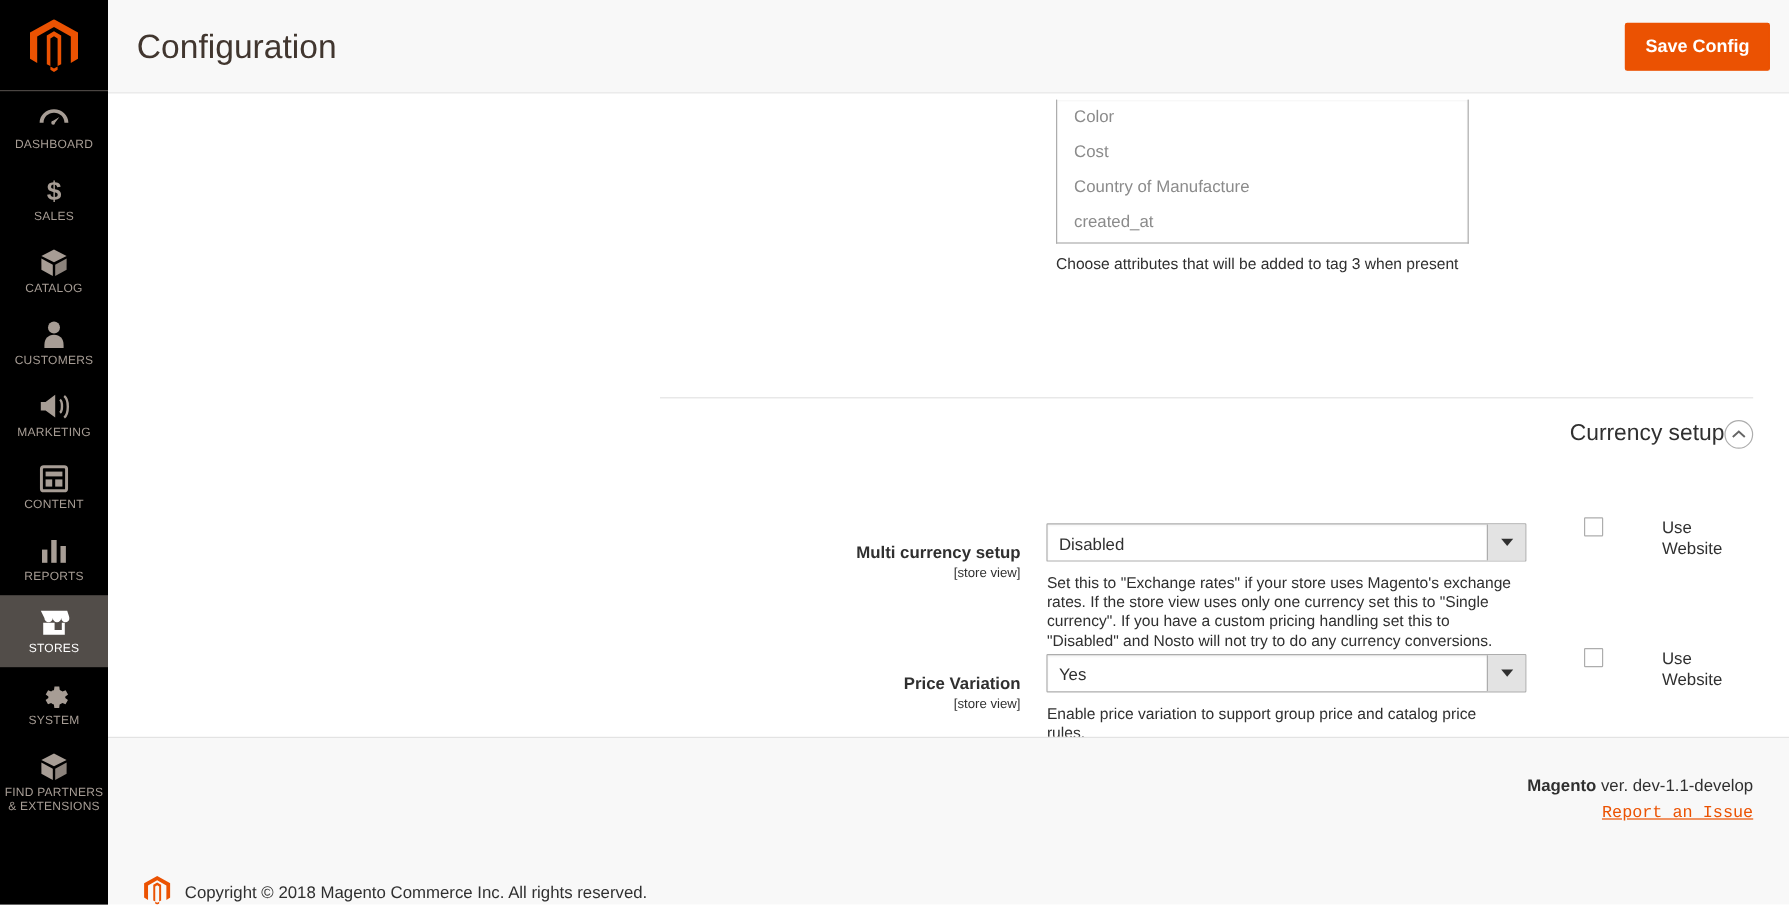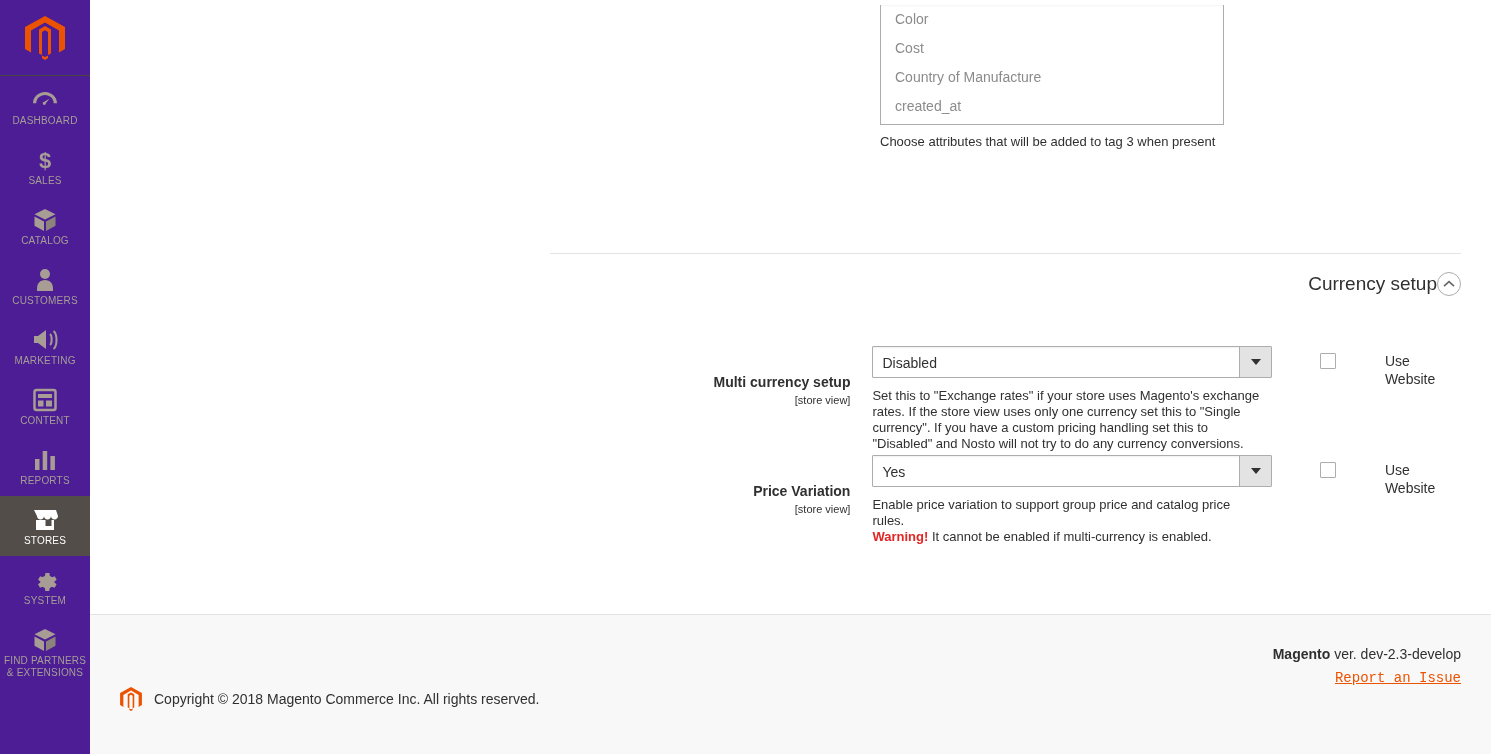--- a/index.html
+++ b/index.html
@@ -13,21 +13,21 @@
   #app {
     position: relative;
     width: 1491px; height: 754px;
     display: flex;
   }
 
   
   .sidebar {
     width: 90px;
     min-width: 90px;
-    background: #4c1d95;
+    background: #000000;
     color: #a79d95;
     display: flex;
     flex-direction: column;
     align-items: stretch;
     height: 754px;
   }
   .logo-cell {
     height: 76px;
     display: flex;
     align-items: center;
@@ -187,20 +187,21 @@
   .field-scope {
     font-size: 11px;
     color: #303030;
     display: block;
     margin-top: 3px;
     font-weight: normal;
     line-height: 13px;
   }
   .control-col {
     width: 400px;
+    margin-top: 12px;
   }
   .select-box {
     display: flex;
     width: 400px;
     height: 32px;
     border: 1px solid #adadad;
     border-radius: 1px;
     background: #ffffff;
     box-shadow: inset 0 1px 2px rgba(0,0,0,0.06);
   }
@@ -263,21 +264,21 @@
   .footer {
     position: absolute;
     left: 0; right: 0; bottom: 0;
     height: 140px;
     background: #f8f8f8;
     border-top: 1px solid #e3e3e3;
     padding: 28px 30px 0 30px;
     display: flex;
     justify-content: space-between;
   }
-  .footer-left { display: flex; align-items: center; }
+  .footer-left { display: flex; align-items: flex-end; }
   .footer-logo {
     width: 22px; height: 24px;
     margin-right: 12px;
     margin-top: 0px;
   }
   .copyright {
     font-size: 14px;
     color: #303030;
     line-height: 22px;
   }
@@ -416,20 +417,24 @@
             <path d="M22.5 8.4v9.3L13 22.9v-9.3z" fill="#8c837c"></path>
           </svg>
       </span>
       <span class="nav-label">FIND PARTNERS</span>
       <span class="nav-label">&amp; EXTENSIONS</span>
     </div>
   </div>
 
   <div class="main">
 
+    <div class="page-header">
+      <h1 class="page-title">Configuration</h1>
+      <button class="save-config-btn">Save Config</button>
+    </div>
 
     <div class="content-area">
 
       <div class="multiselect-wrap">
         <div class="multiselect">
           <div class="ms-option">Color</div>
           <div class="ms-option">Cost</div>
           <div class="ms-option">Country of Manufacture</div>
           <div class="ms-option">created_at</div>
         </div>
@@ -498,20 +503,20 @@
           <svg width="22" height="24" viewBox="0 0 40 44">
               <polygon points="20,0 40,11 40,33 34,36.5 34,14.5 20,6.5 6,14.5 6,36.5 0,33 0,11" fill="#eb5202"></polygon>
               <polygon points="20,10 26,13.5 26,37.5 23,39 23,16 20,14.3 17,16 17,39 14,37.5 14,13.5" fill="#eb5202"></polygon>
               <polygon points="20,44 17,42.2 17,39.5 20,41 23,39.5 23,42.2" fill="#eb5202"></polygon>
             </svg>
         </span>
         <span class="copyright">Copyright © 2018 Magento Commerce Inc. All rights reserved.</span>
       </div>
       <div class="footer-right">
         <div class="ver-line">
-          <b>Magento</b><span> ver. dev-2.3-develop</span>
+          <b>Magento</b><span> ver. dev-1.1-develop</span>
         </div>
         <a class="report-link">Report an Issue</a>
       </div>
     </div>
 
   </div>
 </div>
 
 </body></html>

